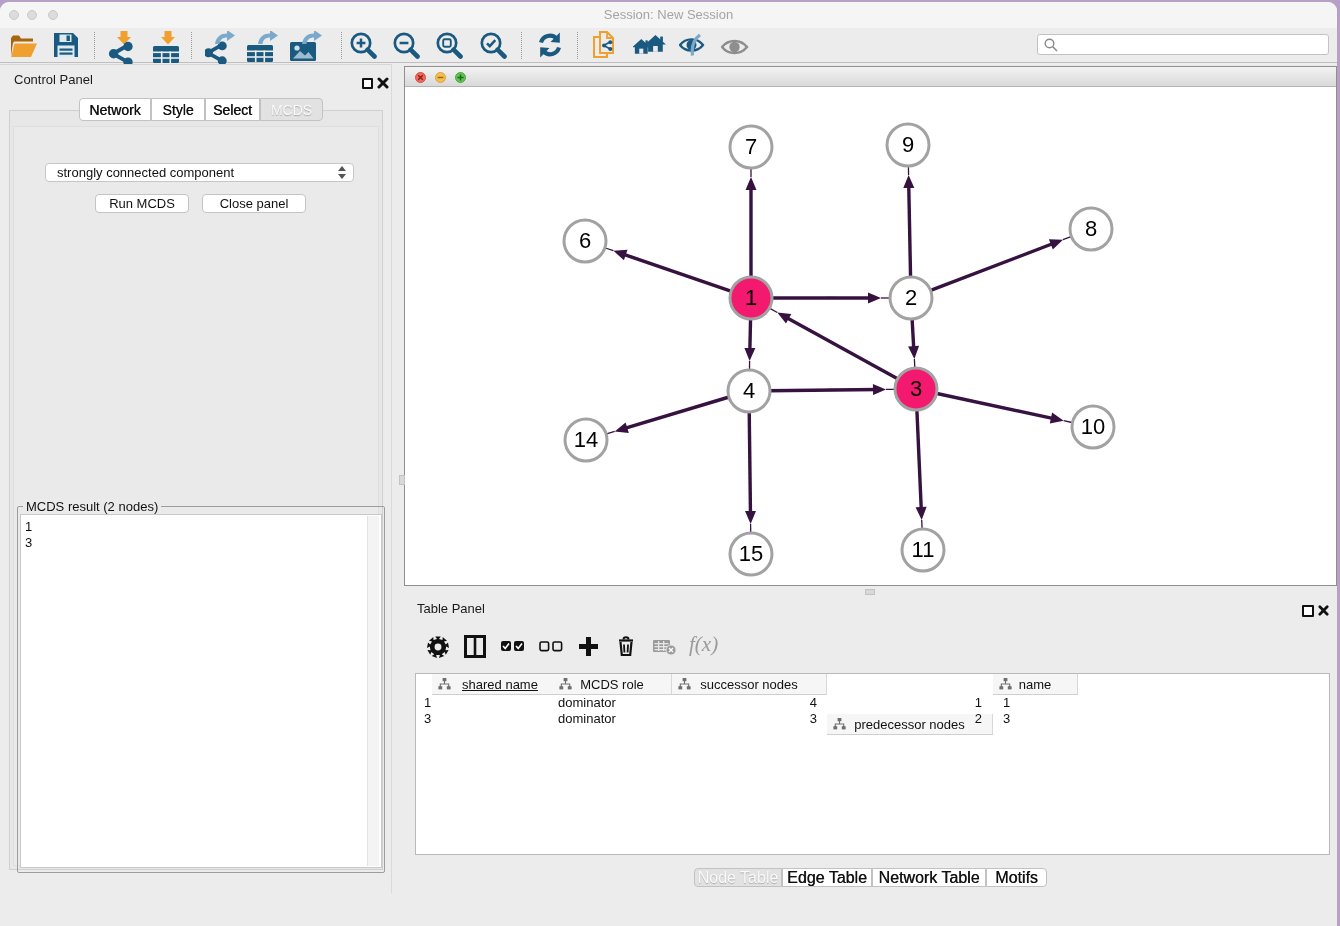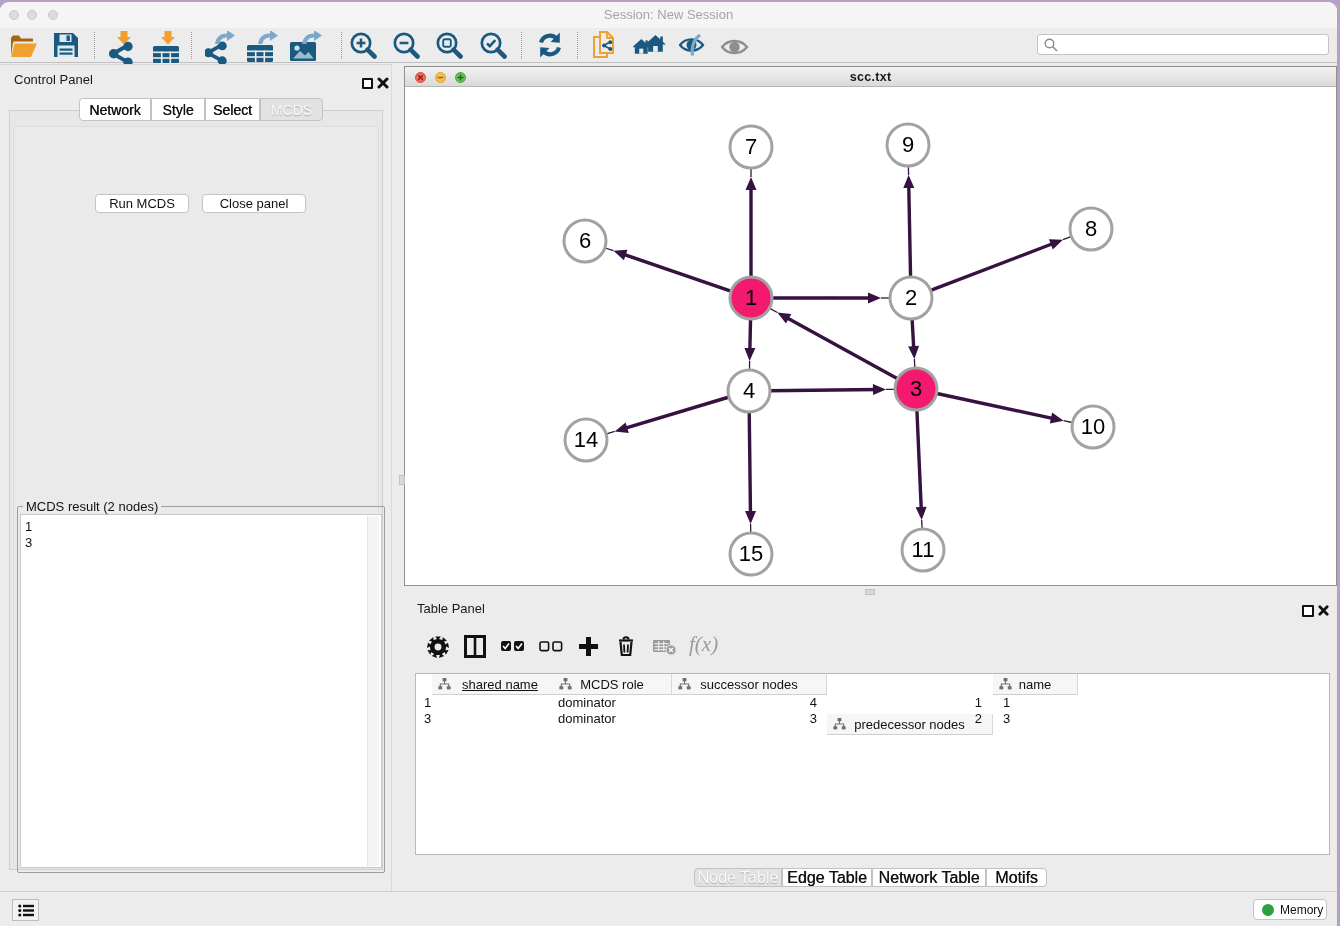--- a/index.html
+++ b/index.html
@@ -196,20 +196,27 @@
       </svg>
     <div id="mcdspanel">
         <div id="mcdsinner"></div>
       </div>
     <div class="tabrow">
       <div class="tab" style="left:0;width:72px;border-radius:4px 0 0 4px;">Network</div>
       <div class="tab" style="left:72px;width:54px;">Style</div>
       <div class="tab" style="left:126px;width:55px;">Select</div>
       <div class="tab" style="left:181px;width:63px;border-radius:0 4px 4px 0;background:#e2e2e2;color:#fafafa;text-shadow:0 1px 1px #aaa;">MCDS</div>
     </div>
+    <div style="position:absolute;left:45px;top:98px;width:309px;height:19px;background:#fff;border:1px solid #c6c6c6;border-radius:4px;box-sizing:border-box;">
+      <span style="position:absolute;left:11px;top:1px;font-size:13px;color:#111;">strongly connected component</span>
+      <svg width="10" height="13" style="position:absolute;right:6px;top:2px;">
+          <path d="M5 0 L9 5 L1 5 Z" fill="#555"></path>
+          <path d="M5 13 L9 8 L1 8 Z" fill="#555"></path>
+        </svg>
+    </div>
     <div class="btn" style="left:95px;top:129px;width:94px;height:19px;line-height:18px;">Run MCDS</div>
     <div class="btn" style="left:202px;top:129px;width:104px;height:19px;line-height:18px;">Close panel</div>
     <div style="position:absolute;left:17px;top:441px;width:366px;height:365px;border:1px solid #9d9d9d;border-radius:2px;">
 <div style="position:absolute;left:5px;top:-8px;background:#ebebeb;padding:0 3px;font-size:13px;color:#111;">MCDS result (2 nodes)</div>
 <div style="position:absolute;left:2px;top:7px;width:362px;height:354px;background:#fff;border:1px solid #c9c9c9;box-sizing:border-box;">
 <div style="position:absolute;left:4px;top:4px;font-size:13px;line-height:15.5px;color:#111;">1<br>3</div>
 <div style="position:absolute;right:2px;top:1px;width:11px;height:350px;background:#f4f4f4;border-left:1px solid #e2e2e2;"></div>
 </div>
       </div>
   </div>
@@ -220,21 +227,20 @@
           <path d="M3.2 3.2 L7.8 7.8 M7.8 3.2 L3.2 7.8" stroke="#8c1e12" stroke-width="1.4"></path>
         </svg>
       <div class="b" style="left:30px;top:5px;background:#f5bf4f;border:1px solid #dfa03c;"></div>
       <svg class="b" style="left:30px;top:5px" width="11" height="11" viewBox="0 0 11 11">
           <path d="M2.6 5.5 L8.4 5.5" stroke="#9a6a12" stroke-width="1.6"></path>
         </svg>
       <div class="b" style="left:50px;top:5px;background:#61c454;border:1px solid #49a63e;"></div>
       <svg class="b" style="left:50px;top:5px" width="11" height="11" viewBox="0 0 11 11">
           <path d="M5.5 2.4 L5.5 8.6 M2.4 5.5 L8.6 5.5" stroke="#1d6e14" stroke-width="1.5"></path>
         </svg>
-      <div class="t">scc.txt</div>
     </div>
     <svg width="932" height="499" style="position:absolute;left:-0.5px;top:19.5px">
         <line x1="346.0" y1="192.0" x2="346.0" y2="97.8" stroke="#361240" stroke-width="3.4"></line>
         <polygon points="346.0,90.0 351.5,103.0 340.5,103.0" fill="#361240"></polygon>
         <line x1="346.0" y1="90.0" x2="346.0" y2="81.5" stroke="#361240" stroke-width="1.3"></line>
         <line x1="328.0" y1="204.8" x2="215.8" y2="166.3" stroke="#361240" stroke-width="3.4"></line>
         <polygon points="208.4,163.7 222.5,162.8 218.9,173.2" fill="#361240"></polygon>
         <line x1="208.4" y1="163.7" x2="200.3" y2="161.0" stroke="#361240" stroke-width="1.3"></line>
         <line x1="365.0" y1="211.0" x2="468.2" y2="211.0" stroke="#361240" stroke-width="3.4"></line>
         <polygon points="476.0,211.0 463.0,216.5 463.0,205.5" fill="#361240"></polygon>
@@ -395,29 +401,13 @@
       </div>
     <div class="tabrow" style="top:269px;left:290px;">
       <div class="btab" style="left:0;width:88px;border-radius:4px 0 0 4px;background:#e2e2e2;color:#fafafa;text-shadow:0 1px 1px #aaa;">Node Table</div>
       <div class="btab" style="left:88px;width:90px;">Edge Table</div>
       <div class="btab" style="left:178px;width:114px;">Network Table</div>
       <div class="btab" style="left:292px;width:61px;border-radius:0 4px 4px 0;">Motifs</div>
     </div>
   </div>
   <div style="position:absolute;left:399px;top:473px;width:4px;height:8px;background:#d8d8d8;border:1px solid #c2c2c2;"></div>
 <div style="position:absolute;left:865px;top:587px;width:8px;height:4px;background:#d8d8d8;border:1px solid #c2c2c2;"></div>
-  <div id="statusbar">
-    <div id="listbtn">
-        <svg style="position:absolute;left:5px;top:4px" width="16" height="13" viewBox="0 0 16 13">
-<circle cx="1.8" cy="2" r="1.6" fill="#111"></circle>
-          <circle cx="1.8" cy="6.5" r="1.6" fill="#111"></circle>
-          <circle cx="1.8" cy="11" r="1.6" fill="#111"></circle>
-<rect x="5" y="0.8" width="11" height="2.4" fill="#111"></rect>
-          <rect x="5" y="5.3" width="11" height="2.4" fill="#111"></rect>
-          <rect x="5" y="9.8" width="11" height="2.4" fill="#111"></rect>
-        </svg>
-      </div>
-    <div id="memory">
-        <span style="position:absolute;left:8px;top:4px;width:12px;height:12px;border-radius:50%;background:#2e9e40;"></span>
-        <span style="position:absolute;left:26px;top:3px;">Memory</span>
-      </div>
-  </div>
 </div>
 
 </body></html>

